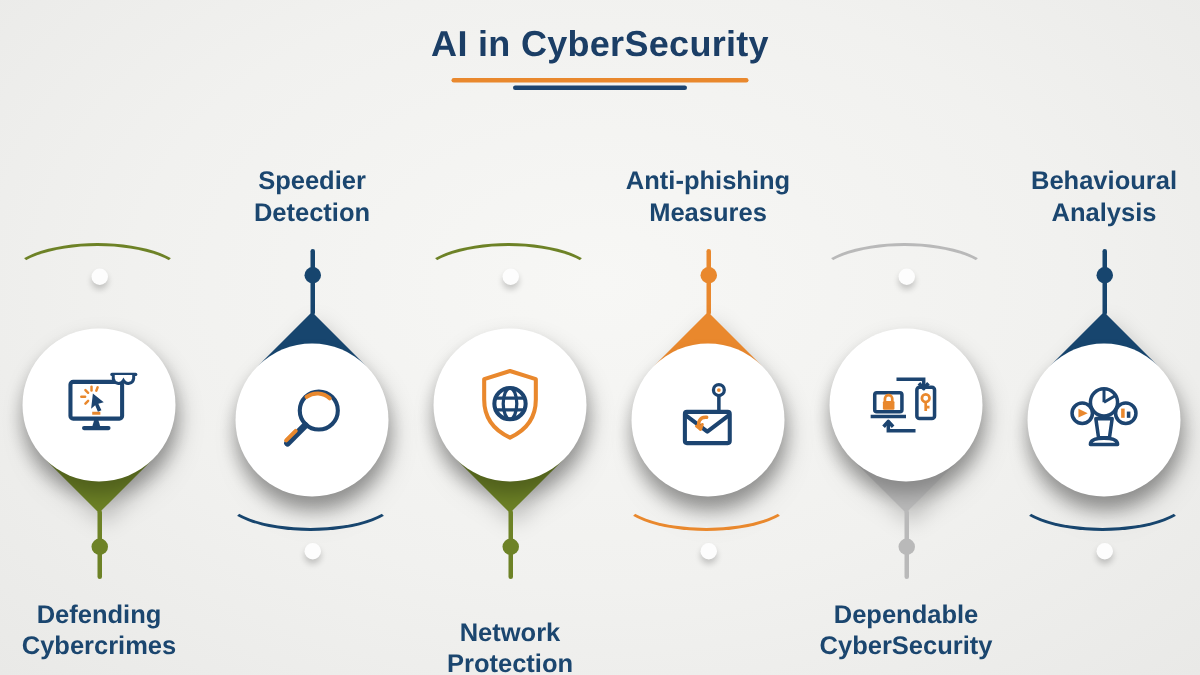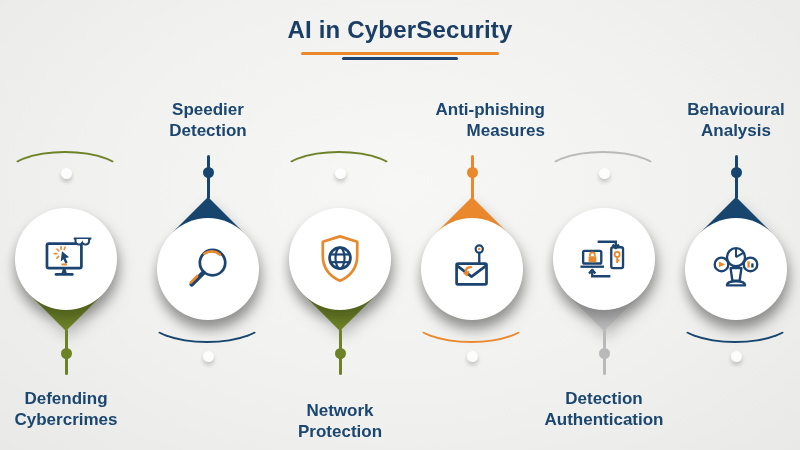--- a/index.html
+++ b/index.html
@@ -8,21 +8,21 @@
     position:relative; width:800px; height:450px; overflow:hidden;
     background: radial-gradient(ellipse at 50% 42%, #f7f7f5 0%, #f1f1ef 55%, #e9e9e7 100%);
     font-family:"Liberation Sans", sans-serif;
   }
   
   .header { position:absolute; top:16px; left:0; right:0; text-align:center; }
   .title  { font-size:24px; font-weight:bold; letter-spacing:.2px; }
   .ul-orange { width:198px; height:3px; margin:8px auto 0; border-radius:2px; }
   .ul-navy   { width:116px; height:3px; margin:2px auto 0; border-radius:2px; }
   
-  .item { position:absolute; top:5px; width:132px; height:386px; }
+  .item { position:absolute; top:16px; width:132px; height:386px; }
   .item:nth-of-type(1){ left:10px; }  .item:nth-of-type(2){ left:142px; }
   .item:nth-of-type(3){ left:274px; } .item:nth-of-type(4){ left:406px; }
   .item:nth-of-type(5){ left:538px; } .item:nth-of-type(6){ left:670px; }
 
   .label { position:absolute; left:-7px; right:-7px; text-align:center;
            font-size:17px; font-weight:bold; line-height:1.22; }
   .pos-top    .label { top:95px; }
   .pos-bottom .label { top:384px; }
 
   .connector { position:absolute; left:50%; width:3px; margin-left:-1.5px;
@@ -110,21 +110,21 @@
           </svg>
         </span>
       </div>
     </div>
     <div class="connector"></div>
     <div class="connector-dot"></div>
     <div class="label" style="color: rgb(27, 70, 111); margin-top: 12px;">Network Protection</div>
   </div>
 
   <div class="item pos-top" style="--c: #e9882d;">
-    <div class="label" style="color: rgb(27, 70, 111); text-align: right;">Anti-phishing Measures</div>
+    <div class="label" style="color: rgb(27, 70, 111);">Anti-phishing Measures</div>
     <div class="connector"></div>
     <div class="connector-dot"></div>
     <div class="teardrop">
       <div class="shape"></div>
       <div class="inner">
         <span class="icon">
           <svg viewBox="0 0 64 64" fill="none">
             <circle cx="40" cy="10" r="4" stroke="currentColor" stroke-width="2.4"></circle>
             <circle cx="40" cy="10" r="1.4" fill="#e9882d"></circle>
             <line x1="40" y1="14" x2="40" y2="26" stroke="currentColor" stroke-width="2.6"></line>
@@ -159,21 +159,21 @@
             <rect x="40" y="19" width="13" height="23" rx="2" stroke="currentColor" stroke-width="2.6"></rect>
             <circle cx="46.5" cy="27" r="2.8" stroke="#e9882d" stroke-width="2"></circle>
             <line x1="46.5" y1="30" x2="46.5" y2="36.5" stroke="#e9882d" stroke-width="2"></line>
             <line x1="46.5" y1="33.5" x2="49.3" y2="33.5" stroke="#e9882d" stroke-width="2"></line>
           </svg>
         </span>
       </div>
     </div>
     <div class="connector"></div>
     <div class="connector-dot"></div>
-    <div class="label" style="color: rgb(27, 70, 111);">Detection Authentication</div>
+    <div class="label" style="color: rgb(27, 70, 111);">Dependable CyberSecurity</div>
   </div>
 
   <div class="item pos-top" style="--c: #17456e;">
     <div class="label" style="color: rgb(27, 70, 111);">Behavioural Analysis</div>
     <div class="connector"></div>
     <div class="connector-dot"></div>
     <div class="teardrop">
       <div class="shape"></div>
       <div class="inner">
         <span class="icon">

